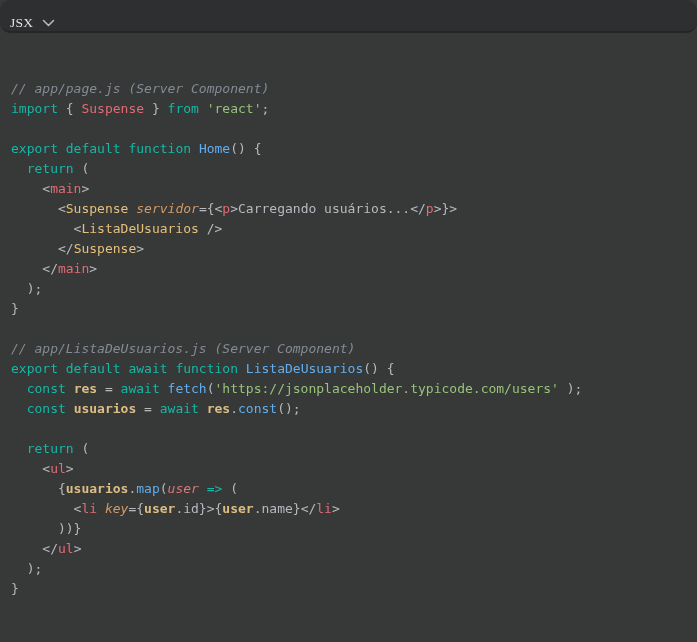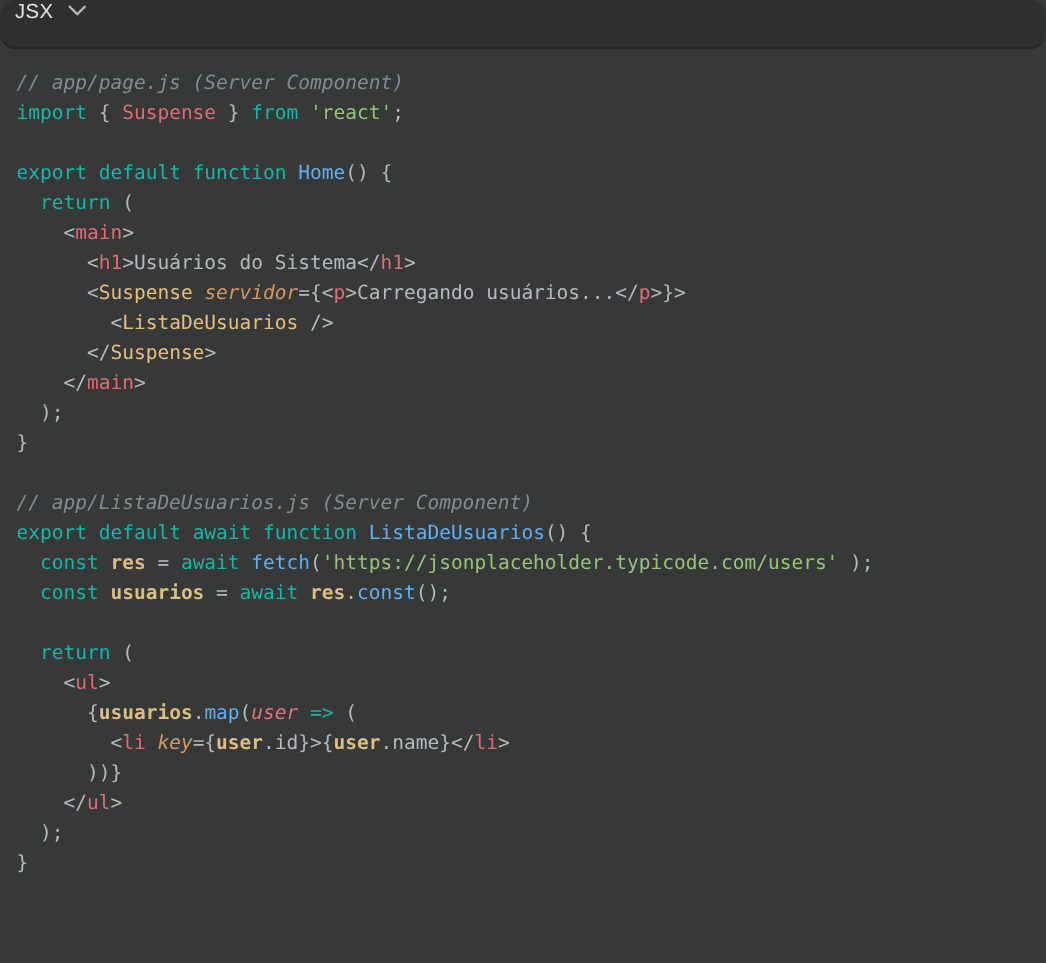--- a/index.html
+++ b/index.html
@@ -11,40 +11,41 @@
   }
   .code-widget {
     width: 697px; height: 642px;
     display: flex; flex-direction: column;
     background: #373838;
   }
   .code-header {
     height: 33px; flex: 0 0 33px;
     background: #2e2f30;
     border-bottom: 2px solid #262626;
-    display: flex; align-items: flex-start;
+    display: flex; align-items: flex-end;
     padding: 0 10px;
-    font-family: Liberation Sans, sans-serif;
+    font-family: Liberation Serif, serif;
     border-radius: 11px;
   }
   .lang-dropdown {
     display: flex; align-items: center; gap: 9px;
     cursor: pointer;
   }
   .lang-label {
     color: #e3e3e3;
     font-size: 13.5px;
     letter-spacing: 0.3px;
   }
   .chevron { display: inline-flex; align-items: center; }
   .chevron svg { display: block; }
   .code-area {
     flex: 1;
     padding: 13px 10px 10px 11px;
     overflow: hidden;
+    margin-top: 33px;
   }
   .line {
     white-space: pre;
     font-size: 13px;
     line-height: 20px;
     color: #b6babf;
     min-height: 20px;
   }
   .tok-pln  { color: #b6babf; }
   .tok-com  { color: #848b94; font-style: italic; }
@@ -71,21 +72,20 @@
       </span>
     </div>
   </div>
   <div class="code-area">
       <div class="line"><span class="tok-com">// app/page.js (Server Component)</span></div>
       <div class="line"><span class="tok-kw">import</span><span class="tok-pln"> { </span><span class="tok-tag">Suspense</span><span class="tok-pln"> } </span><span class="tok-kw">from</span><span class="tok-pln"> </span><span class="tok-str">'react'</span><span class="tok-pln">;</span></div>
       <div class="line">&nbsp;</div>
       <div class="line"><span class="tok-kw">export</span><span class="tok-pln"> </span><span class="tok-kw">default</span><span class="tok-pln"> </span><span class="tok-kw">function</span><span class="tok-pln"> </span><span class="tok-fn">Home</span><span class="tok-pln">() {</span></div>
       <div class="line"><span class="tok-pln">  </span><span class="tok-kw">return</span><span class="tok-pln"> (</span></div>
       <div class="line"><span class="tok-pln">    &lt;</span><span class="tok-tag">main</span><span class="tok-pln">&gt;</span></div>
-      <div class="line"><span class="tok-pln">      &lt;</span><span class="tok-tag">h1</span><span class="tok-pln">&gt;Usuários do Sistema&lt;/</span><span class="tok-tag">h1</span><span class="tok-pln">&gt;</span></div>
       <div class="line"><span class="tok-pln">      &lt;</span><span class="tok-cmp">Suspense</span><span class="tok-pln"> </span><span class="tok-attr">servidor</span><span class="tok-pln">={&lt;</span><span class="tok-tag">p</span><span class="tok-pln">&gt;Carregando usuários...&lt;/</span><span class="tok-tag">p</span><span class="tok-pln">&gt;}&gt;</span></div>
       <div class="line"><span class="tok-pln">        &lt;</span><span class="tok-cmp">ListaDeUsuarios</span><span class="tok-pln"> /&gt;</span></div>
       <div class="line"><span class="tok-pln">      &lt;/</span><span class="tok-cmp">Suspense</span><span class="tok-pln">&gt;</span></div>
       <div class="line"><span class="tok-pln">    &lt;/</span><span class="tok-tag">main</span><span class="tok-pln">&gt;</span></div>
       <div class="line"><span class="tok-pln">  );</span></div>
       <div class="line"><span class="tok-pln">}</span></div>
       <div class="line">&nbsp;</div>
       <div class="line"><span class="tok-com">// app/ListaDeUsuarios.js (Server Component)</span></div>
       <div class="line"><span class="tok-kw">export</span><span class="tok-pln"> </span><span class="tok-kw">default</span><span class="tok-pln"> </span><span class="tok-kw">await</span><span class="tok-pln"> </span><span class="tok-kw">function</span><span class="tok-pln"> </span><span class="tok-fn">ListaDeUsuarios</span><span class="tok-pln">() {</span></div>
       <div class="line"><span class="tok-pln">  </span><span class="tok-kw">const</span><span class="tok-pln"> </span><span class="tok-var">res</span><span class="tok-pln"> = </span><span class="tok-kw">await</span><span class="tok-pln"> </span><span class="tok-fn">fetch</span><span class="tok-pln">(</span><span class="tok-str">'https://jsonplaceholder.typicode.com/users'</span><span class="tok-pln"> );</span></div>

